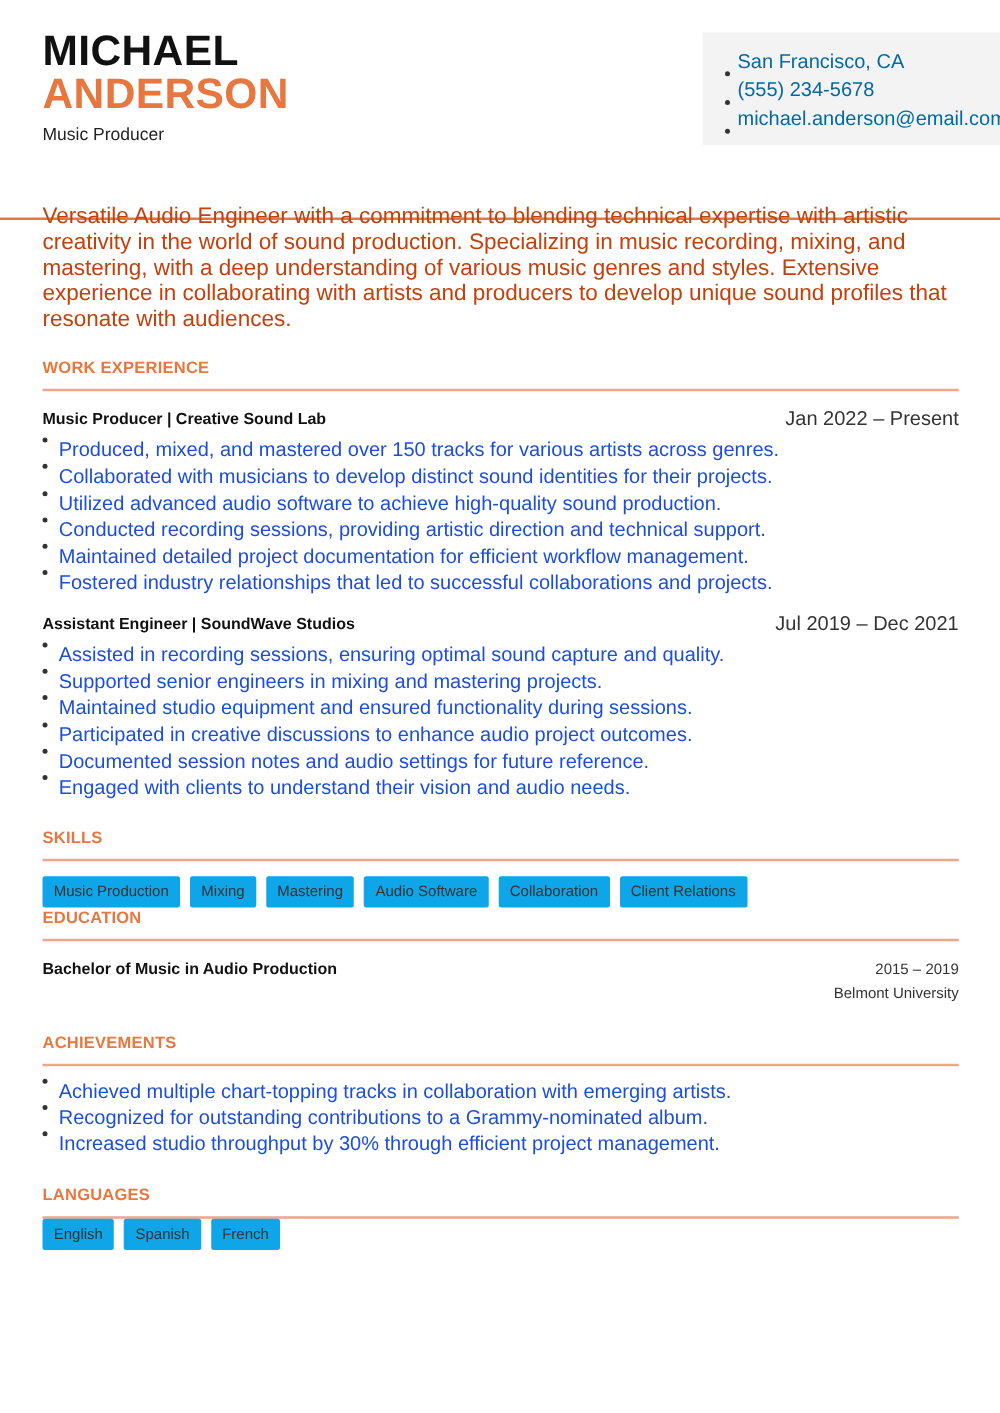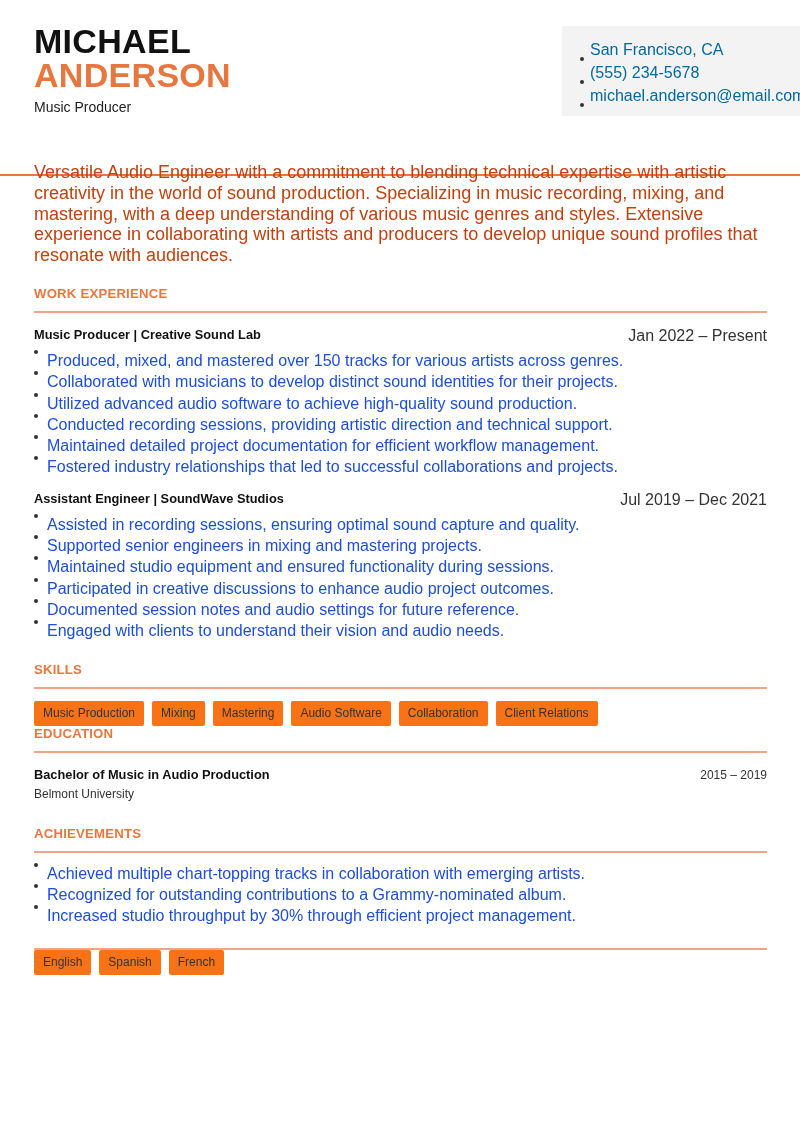--- a/index.html
+++ b/index.html
@@ -23,21 +23,21 @@
     .section-rule { height: 2px; background: #f0a48a; margin-top: 10px; }
 
     .job-head { display: flex; justify-content: space-between; align-items: flex-start; }
     .job-title { font-size: 12.8px; font-weight: 700; color: #111; }
     .job-date { font-size: 16px; color: #333; }
     ul.bullets { list-style: none; }
     ul.bullets li { font-size: 16px; color: #1d4ed8; line-height: 21.3px; display: flex; }
     ul.bullets li .dot { width: 4px; height: 4px; background: #333; border-radius: 50%; margin-right: 9px; flex-shrink: 0; }
 
     .chips { display: flex; gap: 8px; }
-    .chip { background: #f97316; font-size: 12px; color: #333; padding: 0 9px; height: 25px; line-height: 25px; border-radius: 2px; }
+    .chip { background: #0ea5e9; font-size: 12px; color: #333; padding: 0 9px; height: 25px; line-height: 25px; border-radius: 2px; }
 
     .edu-head { display: flex; justify-content: space-between; align-items: baseline; }
     .edu-degree { font-size: 12.8px; font-weight: 700; color: #111; }
     .edu-years { font-size: 12px; color: #333; }
     .edu-school { font-size: 12px; color: #333; margin-top: 5px; }
   </style>
 </head>
 <body>
 
 <div class="header">
@@ -146,21 +146,21 @@
       <span class="chip">Mastering</span>
       <span class="chip">Audio Software</span>
       <span class="chip">Collaboration</span>
       <span class="chip">Client Relations</span>
     </div>
   </div>
 
   <div style="">
     <div class="section-title">EDUCATION</div>
     <div class="section-rule"></div>
-    <div style="margin-top:14px;">
+    <div style="margin-top:14px;text-align:right;">
       <div class="edu-head">
         <span class="edu-degree">Bachelor of Music in Audio Production</span>
         <span class="edu-years">2015 – 2019</span>
       </div>
       <div class="edu-school">Belmont University</div>
     </div>
   </div>
 
   <div style="margin-top:25px;">
     <div class="section-title">ACHIEVEMENTS</div>
@@ -175,20 +175,21 @@
           <span>Recognized for outstanding contributions to a Grammy-nominated album.</span>
         </li>
       <li>
           <span class="dot"></span>
           <span>Increased studio throughput by 30% through efficient project management.</span>
         </li>
     </ul>
   </div>
 
   <div style="margin-top:22px;">
+    <div class="section-title">LANGUAGES</div>
     <div class="section-rule"></div>
     <div class="chips" style="margin-top:0;">
       <span class="chip">English</span>
       <span class="chip">Spanish</span>
       <span class="chip">French</span>
     </div>
   </div>
 </div>
 
 </body></html>

